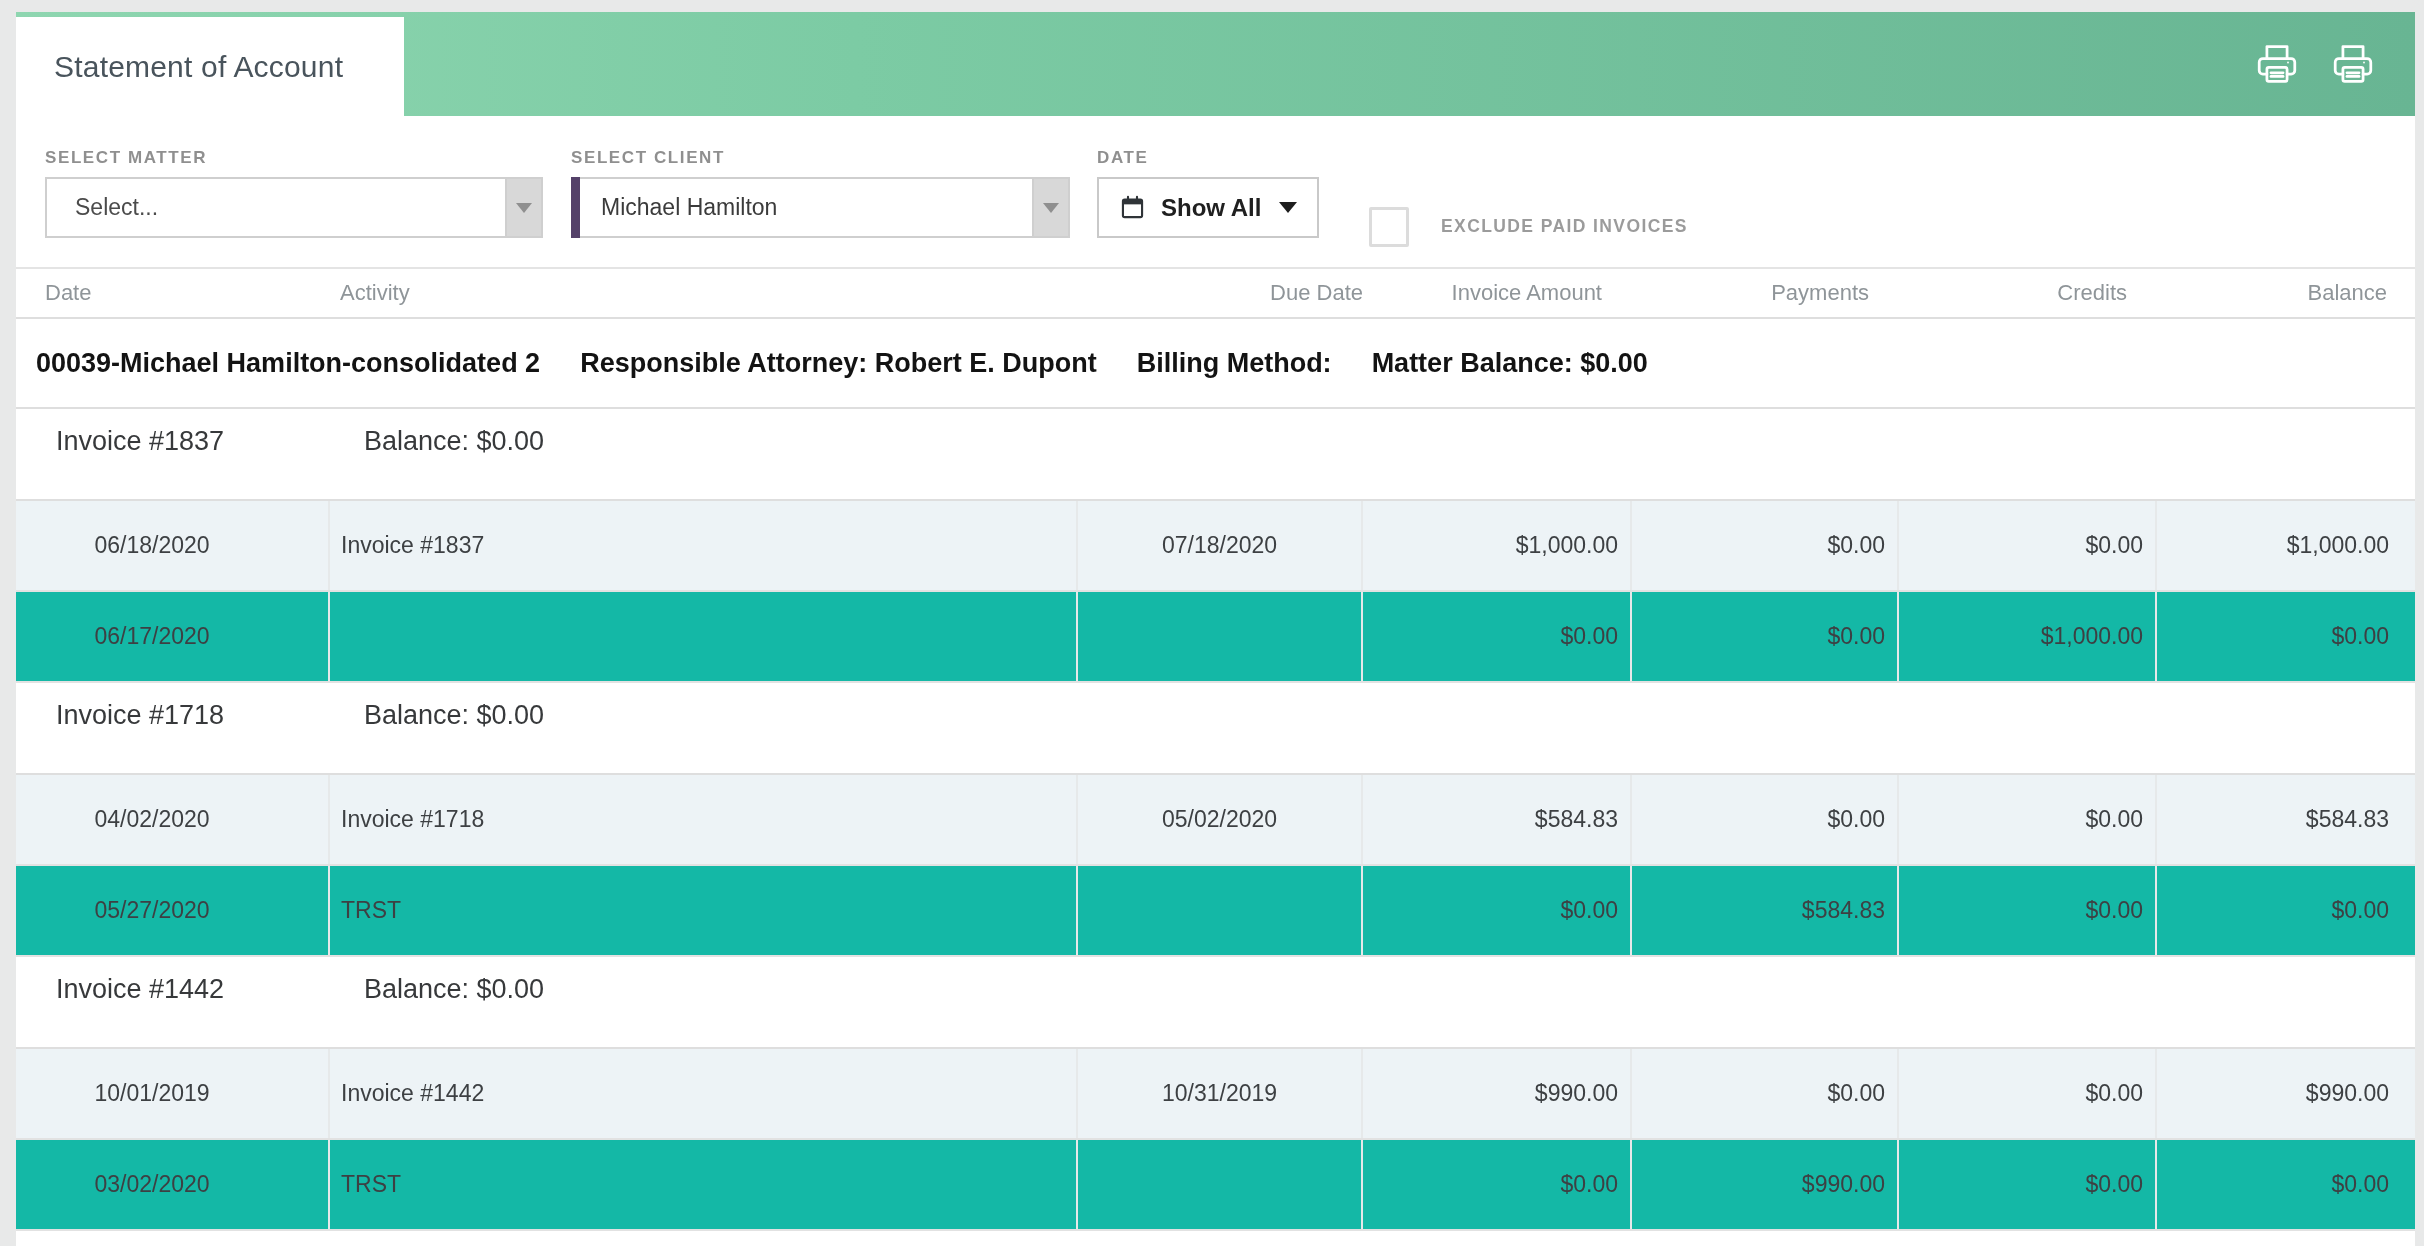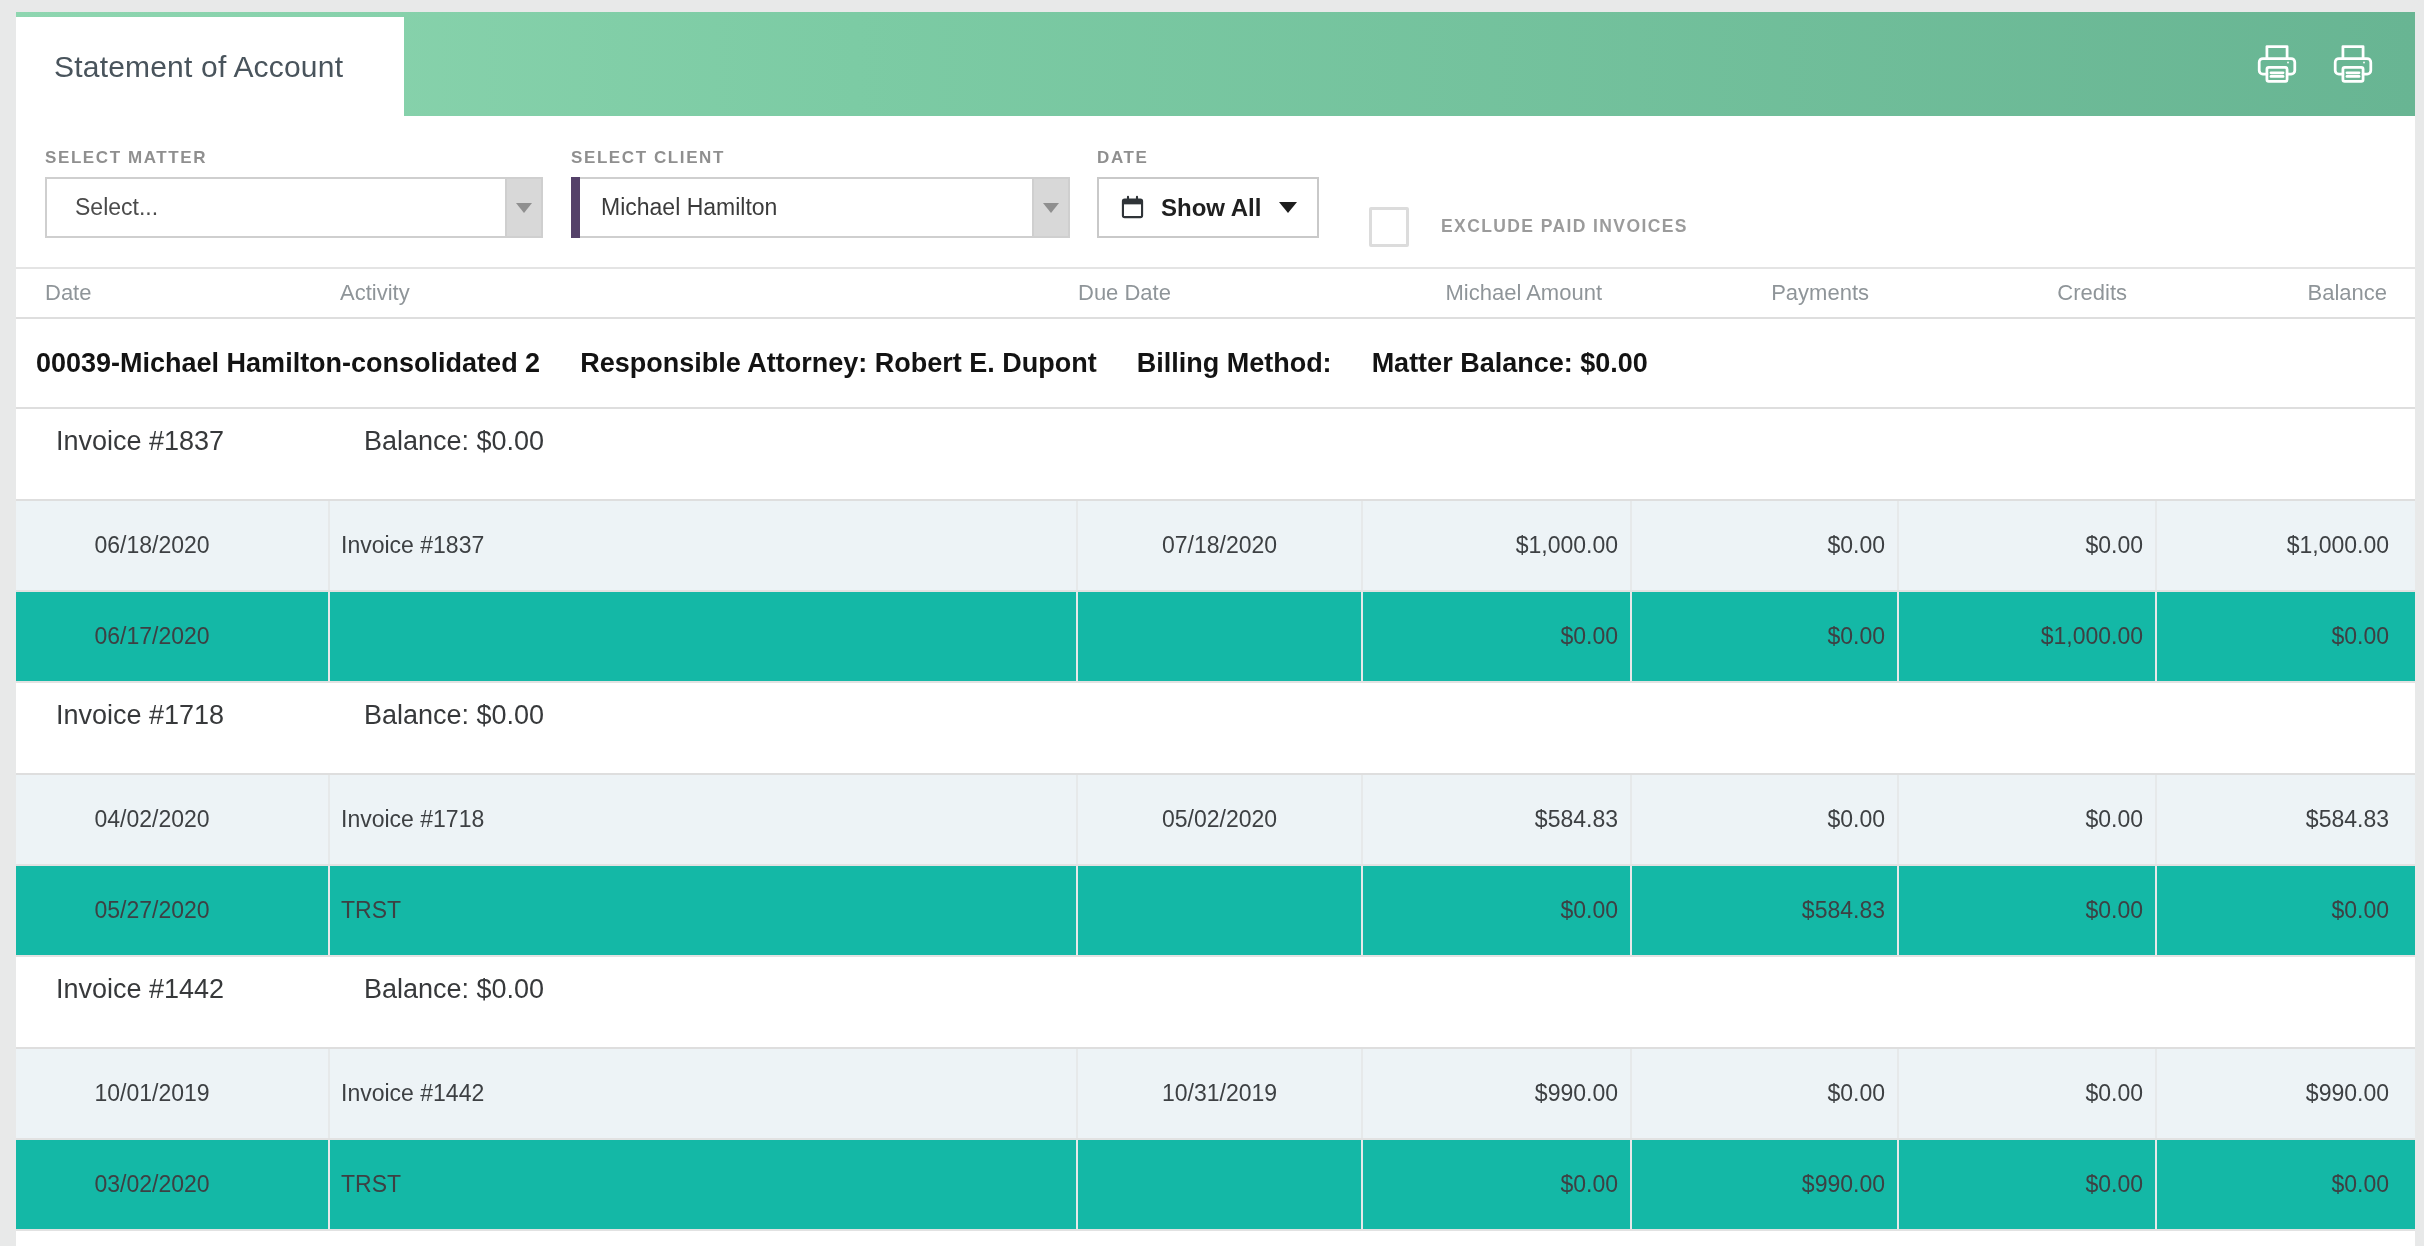--- a/index.html
+++ b/index.html
@@ -90,21 +90,21 @@
   .row-grid {
     display:grid;
     grid-template-columns:314px 748px 285px 269px 267px 258px 258px;
   }
   .thead {
     height:52px; border-top:2px solid #e4e4e4; border-bottom:2px solid #dedede;
     align-items:center; color:#8f9599; font-size:22px;
   }
   .thead .h-date { padding-left:29px; }
   .thead .h-activity { padding-left:10px; }
-  .thead .h-due { text-align:left; }
+  .thead .h-due { text-align:right; }
   .thead .h-num { text-align:right; padding-right:30px; }
   .thead .h-bal { text-align:right; padding-right:28px; }
 
   .matter-row {
     height:90px; display:flex; align-items:center; gap:40px;
     padding-left:20px; border-bottom:2px solid #dedede;
     font-size:27px; font-weight:600; color:#131313;
   }
 
   .group-row {
@@ -195,21 +195,21 @@
     <div class="cbwrap">
       <span class="checkbox" role="checkbox" aria-checked="false"></span>
       <span class="cb-label">EXCLUDE PAID INVOICES</span>
     </div>
   </div>
 
   <div class="thead row-grid">
     <div class="h-date">Date</div>
     <div class="h-activity">Activity</div>
     <div class="h-due">Due Date</div>
-    <div class="h-num">Michael Amount</div>
+    <div class="h-num">Invoice Amount</div>
     <div class="h-num">Payments</div>
     <div class="h-num">Credits</div>
     <div class="h-bal">Balance</div>
   </div>
 
   <div class="matter-row">
     <span>00039-Michael Hamilton-consolidated 2</span>
     <span>Responsible Attorney: Robert E. Dupont</span>
     <span>Billing Method:</span>
     <span>Matter Balance: $0.00</span>

